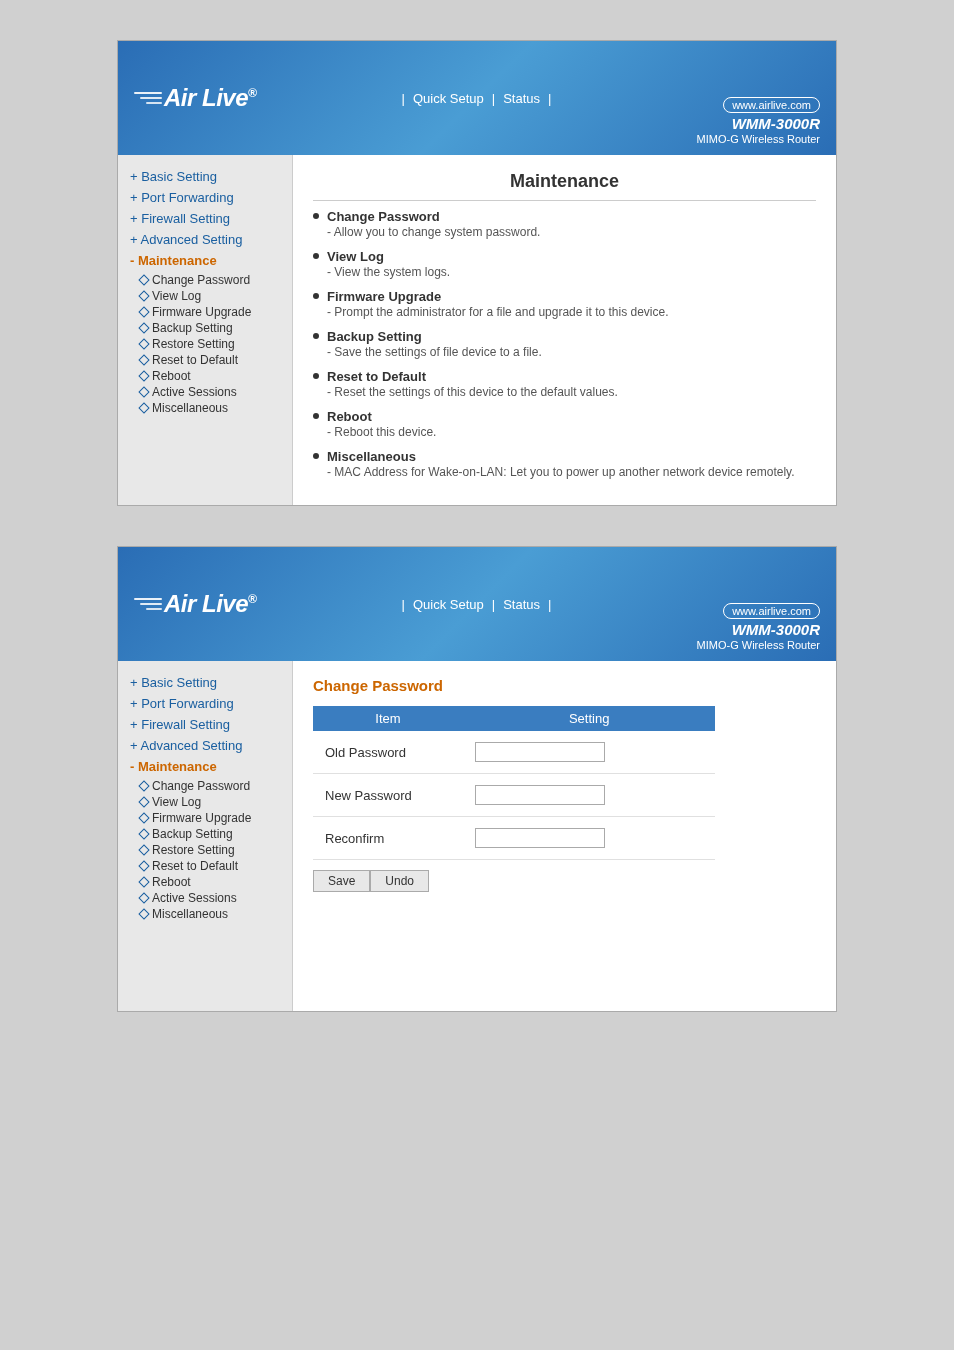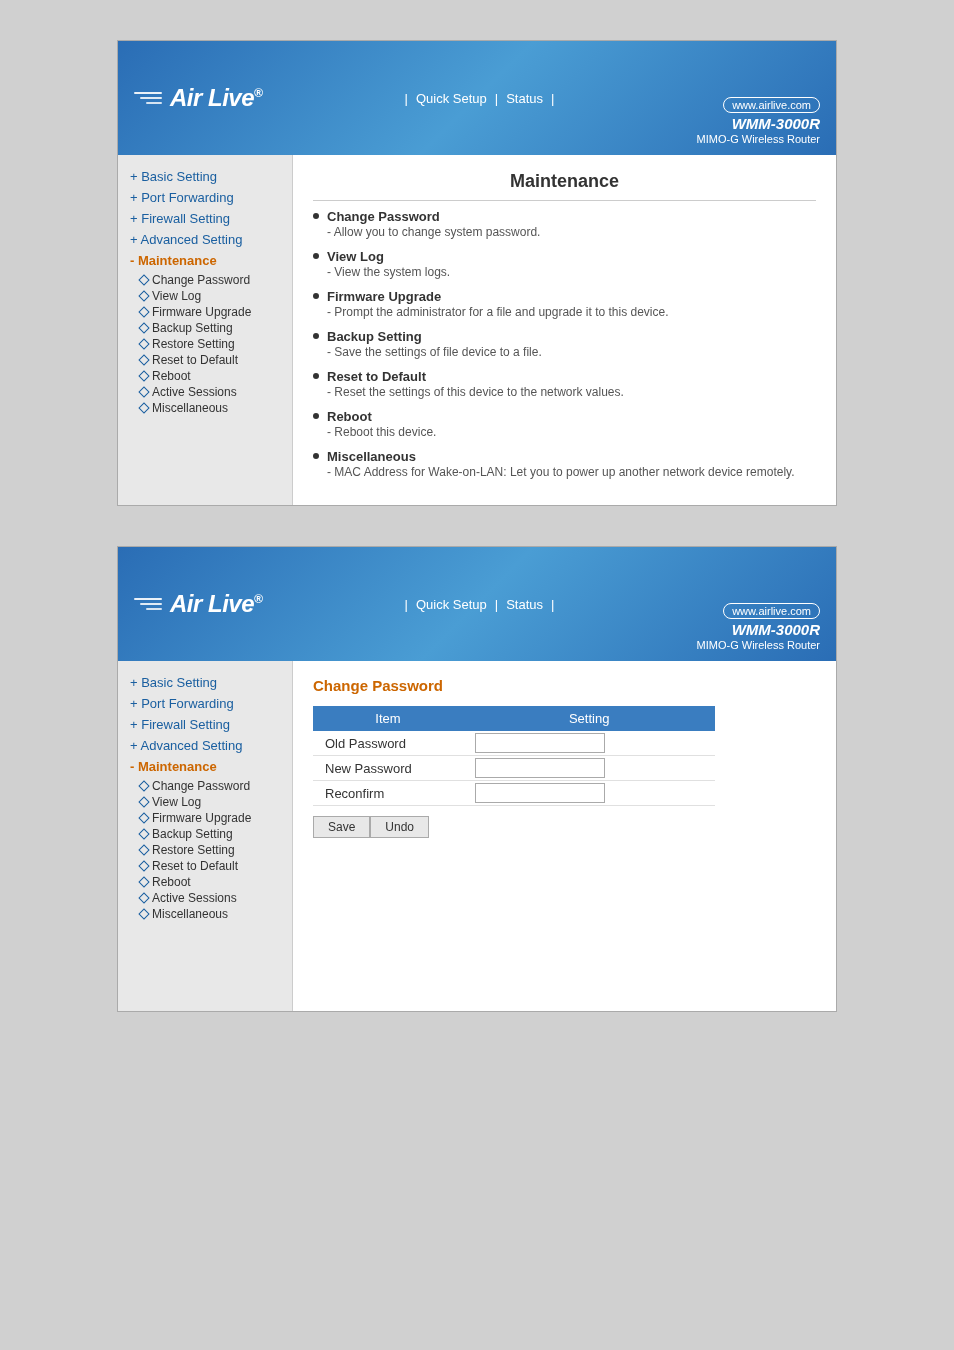--- a/index.html
+++ b/index.html
@@ -24,21 +24,20 @@
       display: flex;
       align-items: center;
       justify-content: space-between;
       padding: 10px 16px;
       min-height: 60px;
     }
 
     .logo-area {
       display: flex;
       align-items: center;
-      gap: 6px;
     }
 
     .nav-links {
       display: flex;
       align-items: center;
       gap: 8px;
       color: white;
       font-size: 13px;
     }
 
@@ -191,21 +190,21 @@
       background: #3a7dc0;
       color: white;
       padding: 5px 12px;
       font-size: 13px;
       font-weight: normal;
       text-align: center;
       margin-left: 12px;
     }
 
     .form-table td {
-      padding: 2px 12px;
+      padding: 11px 12px;
       border-bottom: 1px solid #e0e0e0;
       font-size: 13px;
     }
 
     .form-table td:first-child {
       width: 150px;
       color: #333;
     }
 
     .form-input {
@@ -345,21 +344,21 @@
           <span class="bullet-dot"></span>
           <div class="bullet-content">
             <div class="bullet-title">Backup Setting</div>
             <div class="bullet-desc">- Save the settings of file device to a file.</div>
           </div>
         </li>
         <li>
           <span class="bullet-dot"></span>
           <div class="bullet-content">
             <div class="bullet-title">Reset to Default</div>
-            <div class="bullet-desc">- Reset the settings of this device to the network values.</div>
+            <div class="bullet-desc">- Reset the settings of this device to the default values.</div>
           </div>
         </li>
         <li>
           <span class="bullet-dot"></span>
           <div class="bullet-content">
             <div class="bullet-title">Reboot</div>
             <div class="bullet-desc">- Reboot this device.</div>
           </div>
         </li>
         <li>

